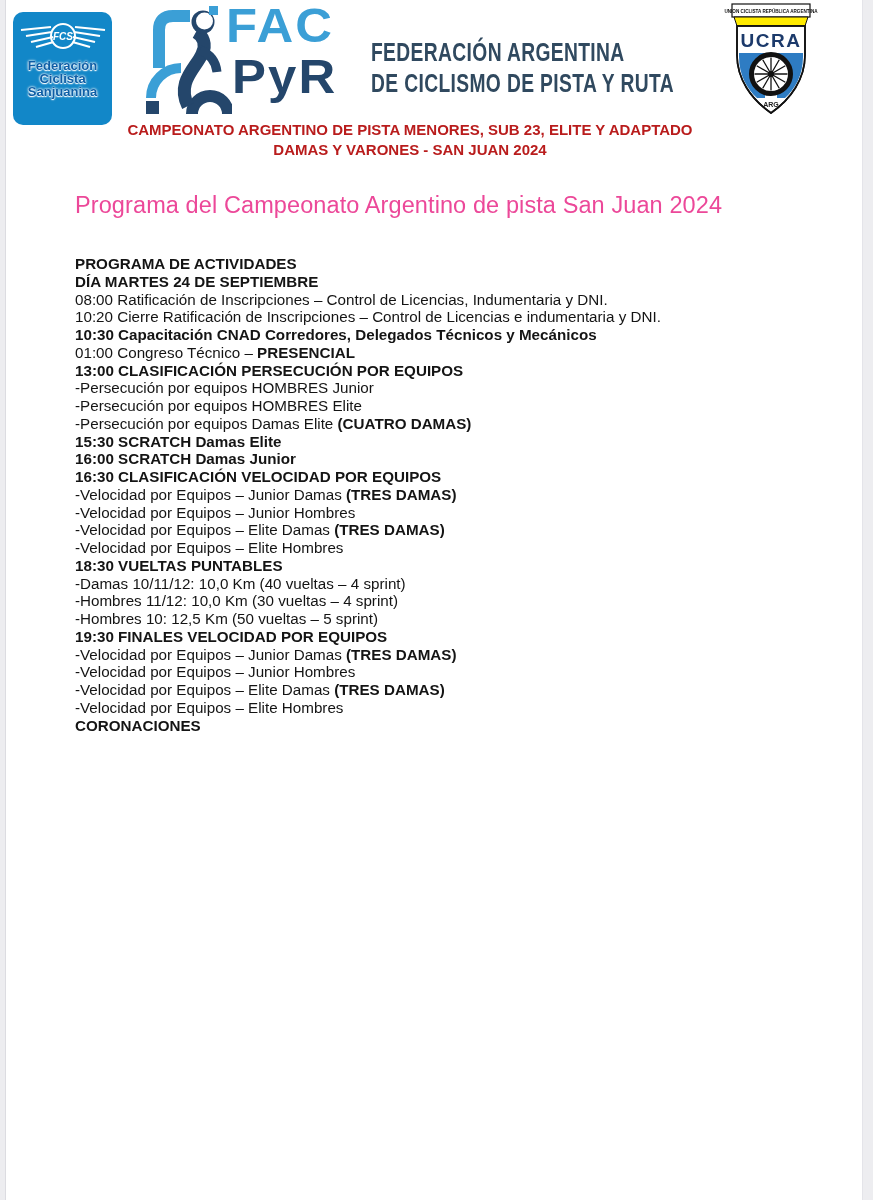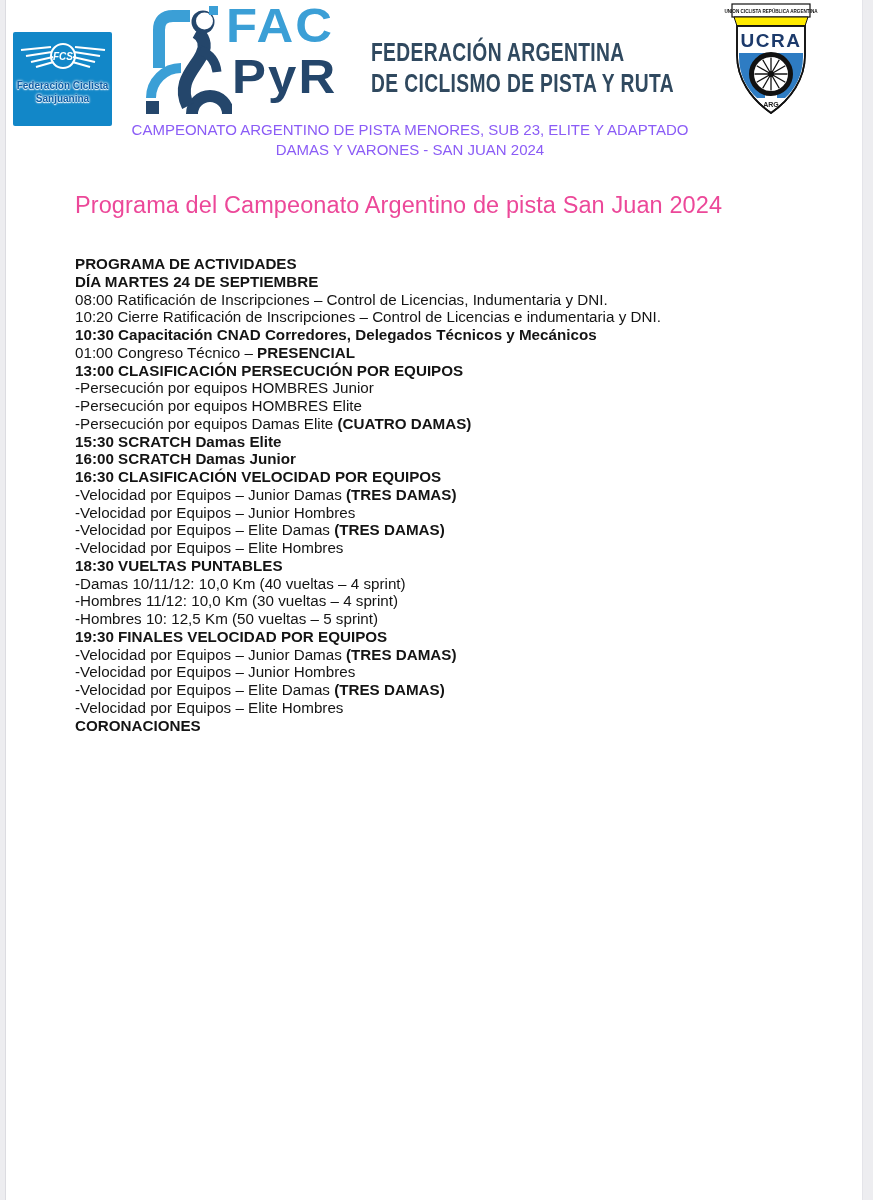--- a/index.html
+++ b/index.html
@@ -4,43 +4,43 @@
 <style>
   html,body{margin:0;padding:0;background:#fff;}
   .page{
     position:relative;width:873px;height:1200px;background:#ffffff;overflow:hidden;
     font-family:"Liberation Sans","DejaVu Sans",sans-serif;color:#141414;
   }
   .gutter-left{position:absolute;left:0;top:0;width:5px;height:1200px;background:#ededf0;border-right:1px solid #dcdce1;}
   .gutter-right{position:absolute;right:0;top:0;width:10px;height:1200px;background:#ededf0;border-left:1px solid #e4e4e9;}
 
   
-  .fcs-logo{position:absolute;left:13px;top:32px;width:99px;height:94px;background:#1287C8;border-radius:2px;text-align:center;}
+  .fcs-logo{position:absolute;left:13px;top:12px;width:99px;height:113px;background:#1287C8;border-radius:10px;text-align:center;}
   .fcs-logo svg{display:block;margin:6px auto 0;}
-  .fcs-name{margin-top:1px;font-size:10px;font-weight:bold;line-height:13px;color:#0d5ea6;
+  .fcs-name{margin-top:1px;font-size:13px;font-weight:bold;line-height:13px;color:#0d5ea6;
     text-shadow:0 0 2px #fff,0 0 3px #fff,0 1px 1px #fff;}
 
   
   .facpyr{position:absolute;left:146px;top:4px;width:226px;height:110px;}
   .cyclist{position:absolute;left:0;top:0;}
   .facpyr-text{position:absolute;left:74px;top:-4px;font-weight:bold;}
   .fac,.pyr{font-size:48px;line-height:51px;letter-spacing:2px;transform:scaleX(1.06);transform-origin:left;}
   .fac{color:#3B9FD6;margin-left:6px;}
   .pyr{color:#24466B;margin-left:12px;}
 
   
   .fed-title{position:absolute;left:371px;top:37px;color:#30495F;font-weight:bold;font-size:26px;line-height:31px;
     transform:scaleX(0.74);transform-origin:left top;white-space:nowrap;letter-spacing:0.5px;}
 
   
   .ucra{position:absolute;left:721px;top:3px;width:100px;height:113px;}
 
   
   .subheader{position:absolute;left:0;top:120px;width:820px;text-align:center;
-    font-size:15px;font-weight:normal;line-height:20px;color:#8b5cf6;}
+    font-size:15px;font-weight:bold;line-height:20px;color:#b91c1c;}
 
   
   .doc-title{position:absolute;left:75px;top:192px;margin:0;font-size:23.5px;font-weight:400;color:#ec4899;letter-spacing:0.1px;}
 
   
   .program{position:absolute;left:75px;top:255px;width:690px;font-size:15.2px;line-height:17.75px;color:#141414;}
   .pline{white-space:pre-wrap;}
   .pline .b{font-weight:bold;}
 </style>
 </head>

